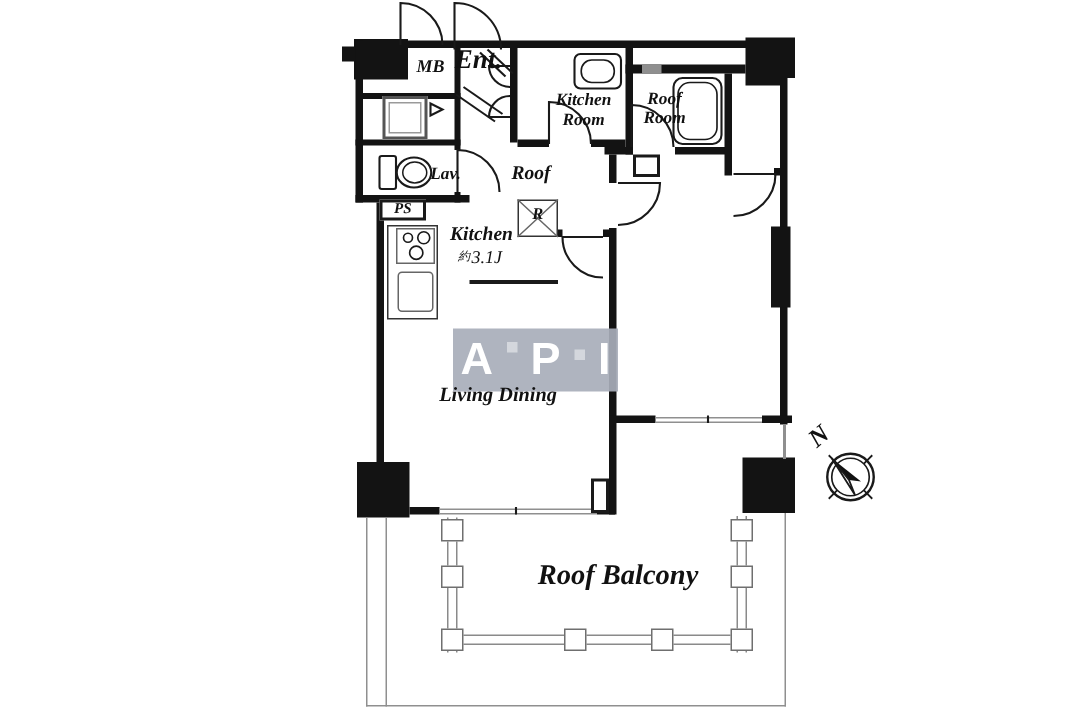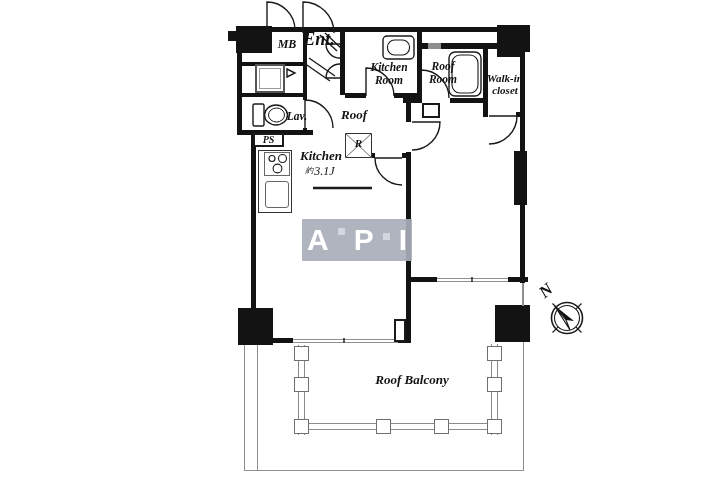--- a/index.html
+++ b/index.html
@@ -166,27 +166,24 @@
   <div class="label" style="left:262px;top:38px;width:50px;font-size:12px">MB</div>
   <div class="label" style="left:294px;top:29px;width:50px;font-size:18px">Ent.</div>
   <div class="label" style="left:354px;top:61px;width:70px;font-size:11.5px">
     <span>Kitchen</span><br>
     <span>Room</span>
   </div>
   <div class="label" style="left:413px;top:60px;width:60px;font-size:11.5px">
     <span>Roof</span><br>
     <span>Room</span>
   </div>
-  <div class="label" style="left:474px;top:72px;width:62px;font-size:11px">
-    <span>Walk-in</span><br>
-    <span>closet</span>
-  </div>
   <div class="label" style="left:277px;top:110px;width:40px;font-size:11.5px">Lav.</div>
   <div class="label" style="left:324px;top:108px;width:60px;font-size:13px">Roof</div>
   <div class="label" style="left:345px;top:137px;width:27px;font-size:11px">R</div>
   <div class="label" style="left:286px;top:149px;width:70px;font-size:13px">Kitchen</div>
   <div class="label sz" style="left:285px;top:165px;width:70px;font-size:12px">
     <span class="yaku">約</span><span>3.1J</span>
   </div>
-  <div class="label" style="left:347px;top:373px;width:130px;font-size:13px">Roof Balcony</div>
+  <div class="label" style="left:272px;top:255px;width:120px;font-size:13.5px">Living Dining</div>
+  <div class="label" style="left:347px;top:373px;width:130px;font-size:19px">Roof Balcony</div>
   <div class="nlet">N</div>
 
 </div>
 
 </body></html>

